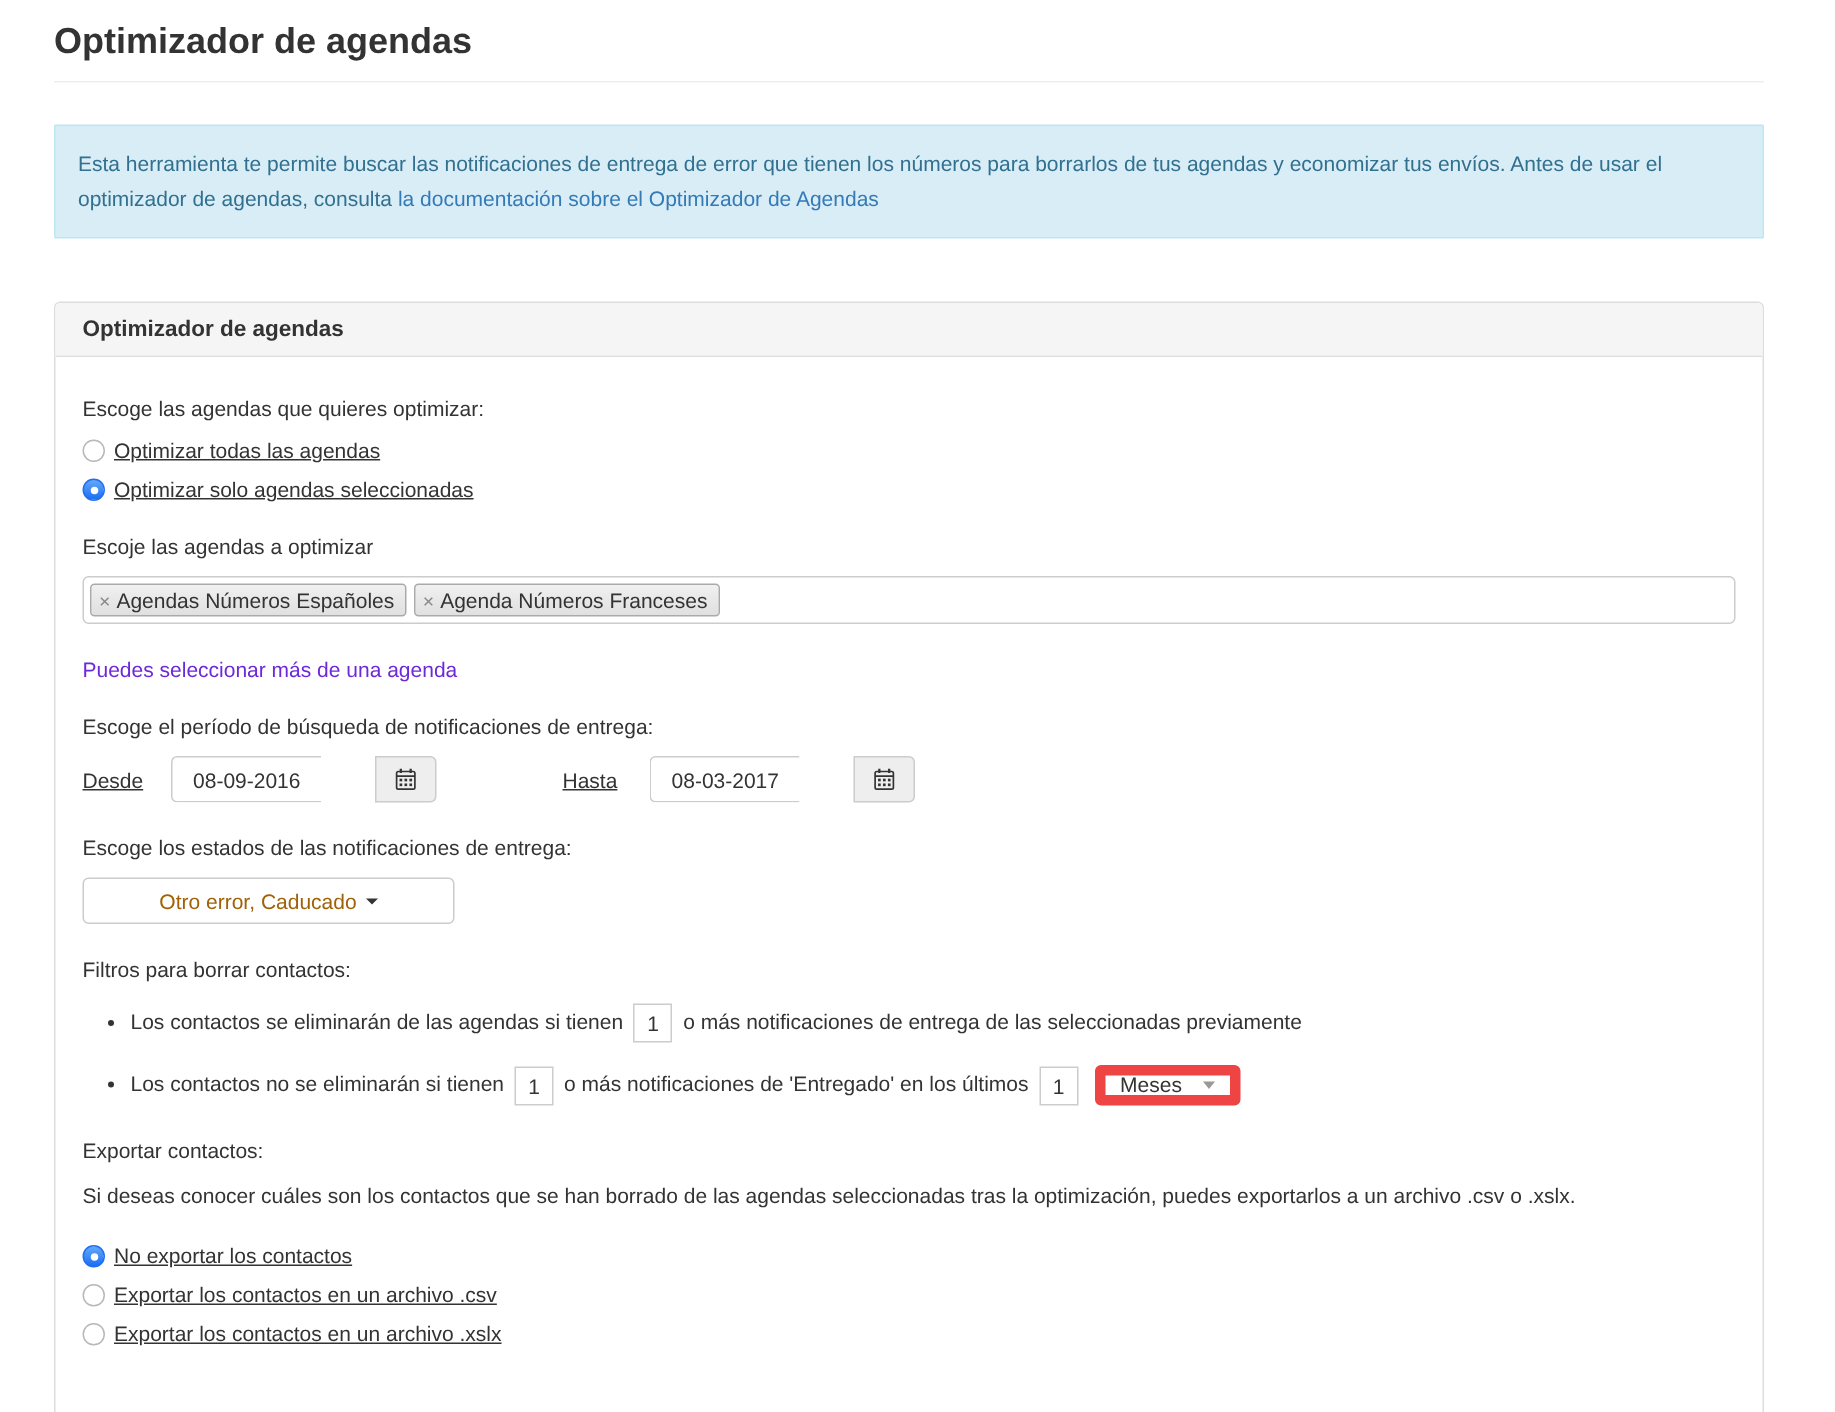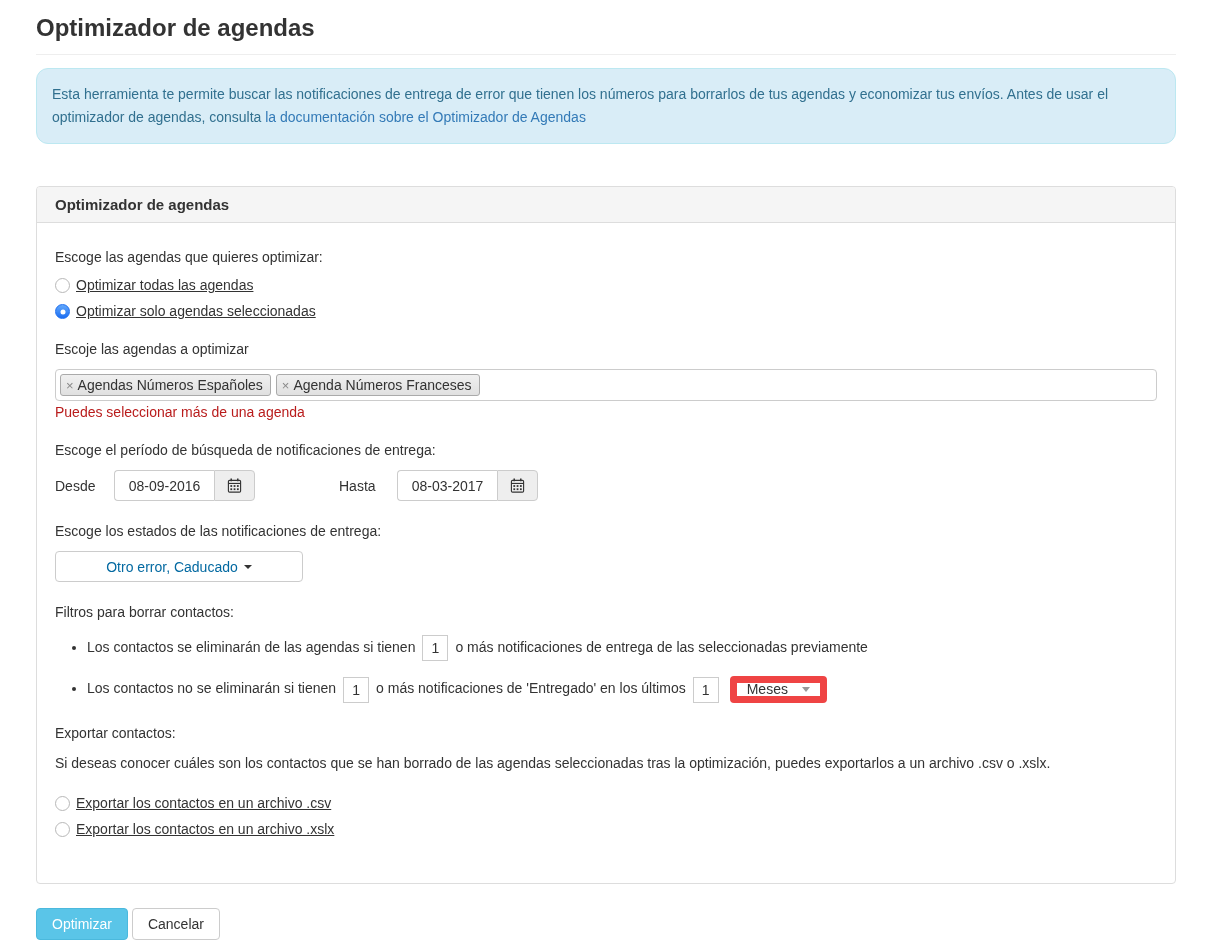--- a/index.html
+++ b/index.html
@@ -16,24 +16,24 @@
   .page-title {
     font-size: 24px;
     font-weight: bold;
     color: #333;
     padding-bottom: 12px;
     border-bottom: 1px solid #eee;
   }
 
   
   .alert-info {
-    margin-top: 13px;
+    margin-top: 28px;
     background: #d9edf7;
     border: 1px solid #bce8f1;
-    border-radius: 12px;
+    border-radius: 1px;
     padding: 14px 15px;
     color: #31708f;
     line-height: 1.65;
   }
   .alert-info a { color: #337ab7; text-decoration: none; cursor: pointer; }
 
   
   .panel {
     margin-top: 42px;
     border: 1px solid #ddd;
@@ -101,27 +101,27 @@
     padding: 2px 7px 2px 5px;
     color: #333;
     white-space: nowrap;
   }
   .tag .remove-x {
     color: #888;
     font-size: 13px;
     margin-right: 4px;
     cursor: pointer;
   }
-  .help-text { color: #b91c1c; margin-top: 3px; }
+  .help-text { color: #6d28d9; margin-top: 22px; }
 
   
   .date-row { display: flex; align-items: center; margin-bottom: 4px; }
-  .date-label { width: 59px; }
+  .date-label { width: 59px; text-decoration: underline; }
   .date-label.hasta { margin-left: 84px; width: 58px; }
-  .input-group { display: inline-flex; }
+  .input-group { display: inline-flex; gap: 36px; }
   .date-input {
     width: 100px; height: 31px;
     border: 1px solid #ccc;
     border-right: none;
     border-radius: 4px 0 0 4px;
     text-align: center;
     font-family: "Liberation Sans", sans-serif;
     font-size: 14px;
     color: #333;
     outline: none;
@@ -140,21 +140,21 @@
     width: 248px; height: 31px;
     background: #fff;
     border: 1px solid #ccc;
     border-radius: 4px;
     display: inline-flex;
     align-items: center;
     justify-content: center;
     gap: 6px;
     font-family: "Liberation Sans", sans-serif;
     font-size: 14px;
-    color: #0369a1;
+    color: #a16207;
     cursor: pointer;
   }
   .caret-down {
     display: inline-block;
     width: 0; height: 0;
     border-left: 4px solid transparent;
     border-right: 4px solid transparent;
     border-top: 4px solid #333;
   }
 
@@ -319,20 +319,24 @@
             <span class="caret-small"></span>
           </span>
         </li>
       </ul>
 
       <div class="form-label">Exportar contactos:</div>
 
       <p class="export-desc">Si deseas conocer cuáles son los contactos que se han borrado de las agendas seleccionadas tras la optimización, puedes exportarlos a un archivo .csv o .xslx.</p>
 
       <label class="radio-row">
+        <span class="radio-icon checked"></span>
+        <span>No exportar los contactos</span>
+      </label>
+      <label class="radio-row">
         <span class="radio-icon"></span>
         <span>Exportar los contactos en un archivo .csv</span>
       </label>
       <label class="radio-row">
         <span class="radio-icon"></span>
         <span>Exportar los contactos en un archivo .xslx</span>
       </label>
 
     </div>
   </div>

